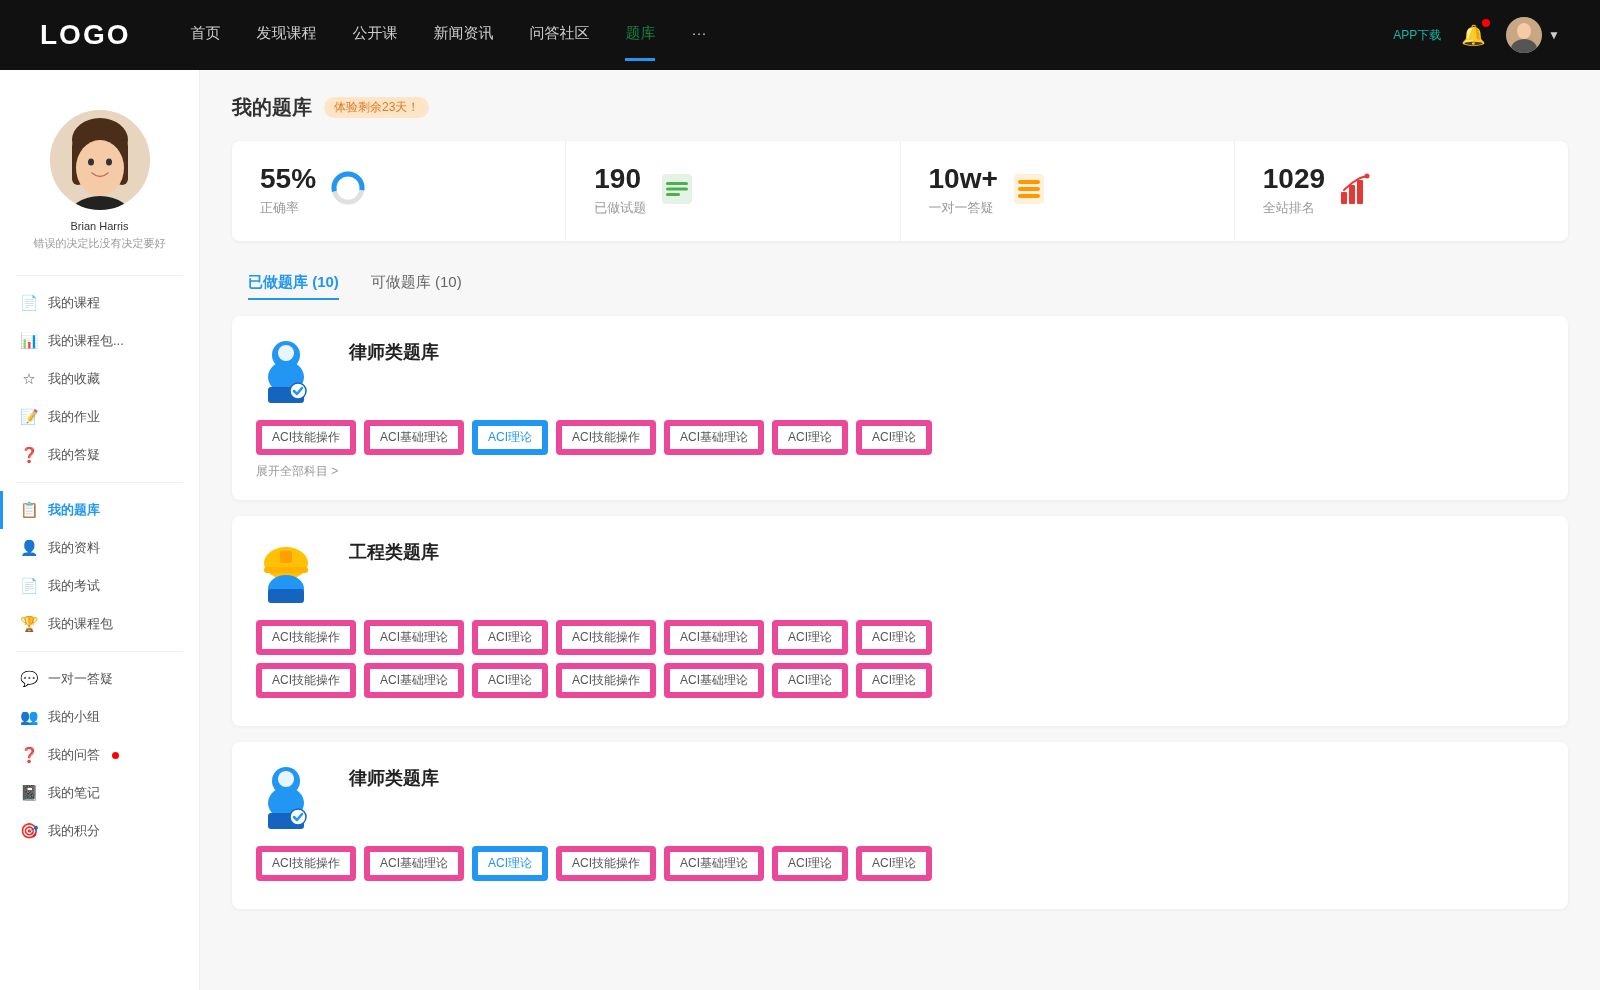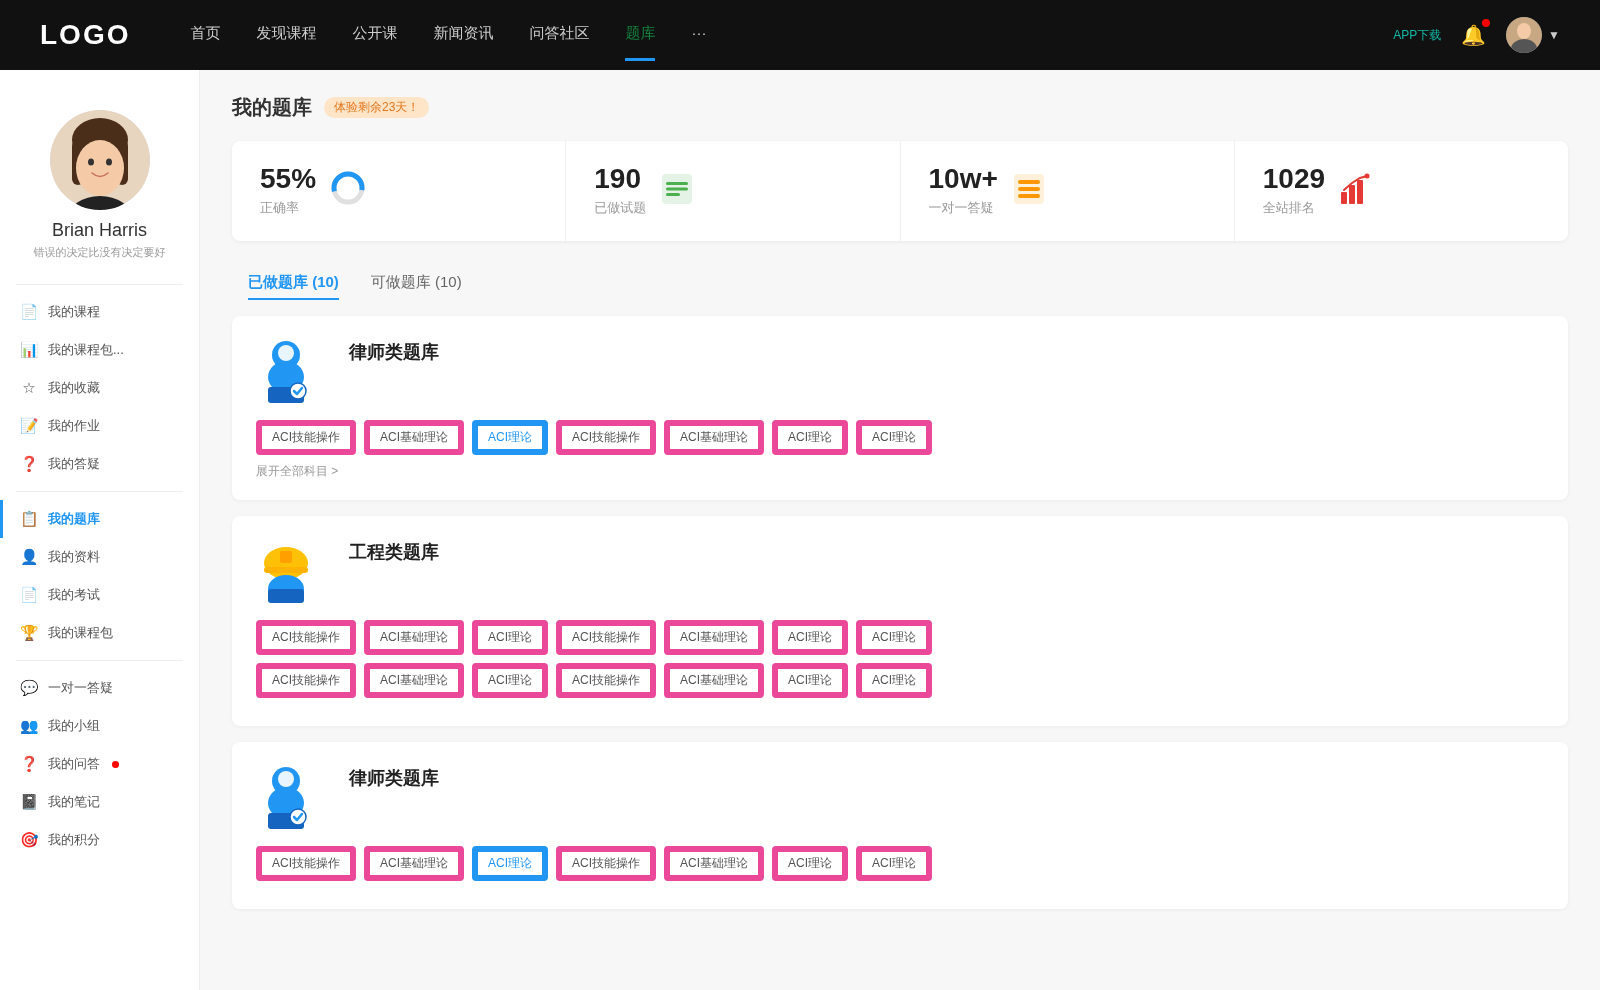--- a/index.html
+++ b/index.html
@@ -117,21 +117,21 @@
       border-radius: 50%;
       background: #e0d8d0;
       overflow: hidden;
       display: flex;
       align-items: center;
       justify-content: center;
       margin-bottom: 10px;
     }
     .profile-avatar svg { width: 100%; height: 100%; }
     .profile-name {
-      font-size: 18px;
+      font-size: 11px;
       color: #333;
       font-weight: 500;
       margin-bottom: 4px;
     }
     .profile-motto {
       font-size: 11px;
       color: #999;
       text-align: center;
     }
     .sidebar-divider {

